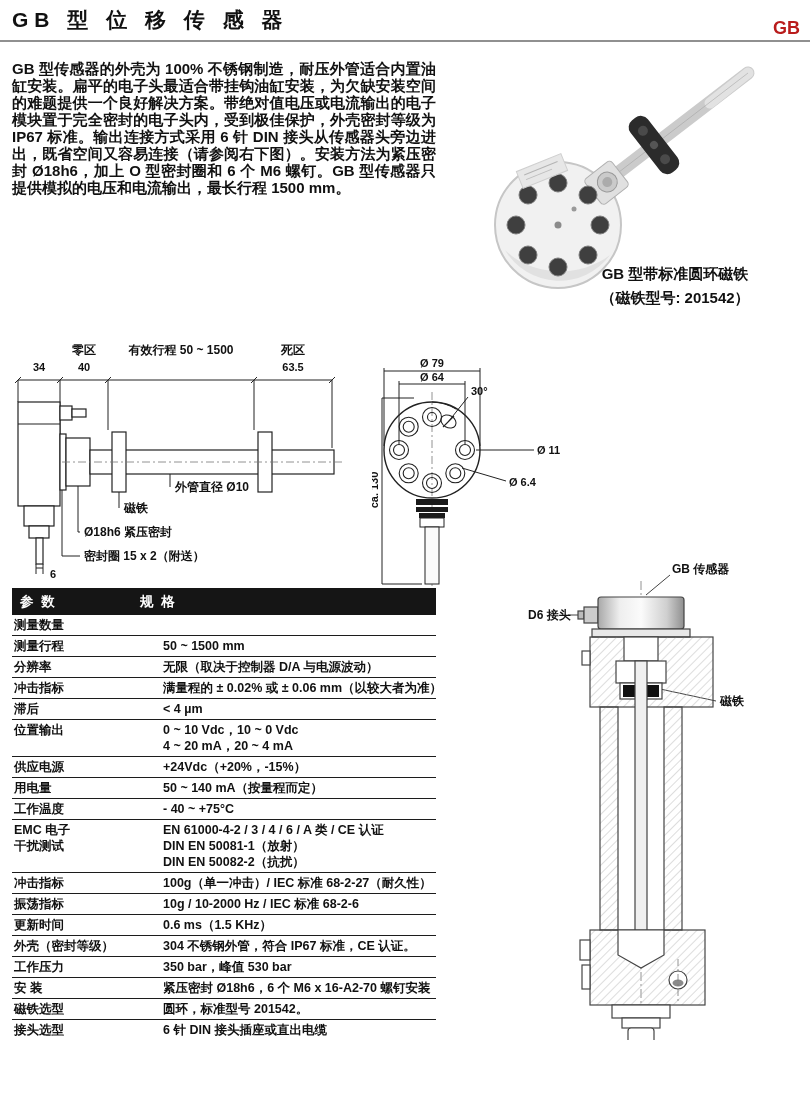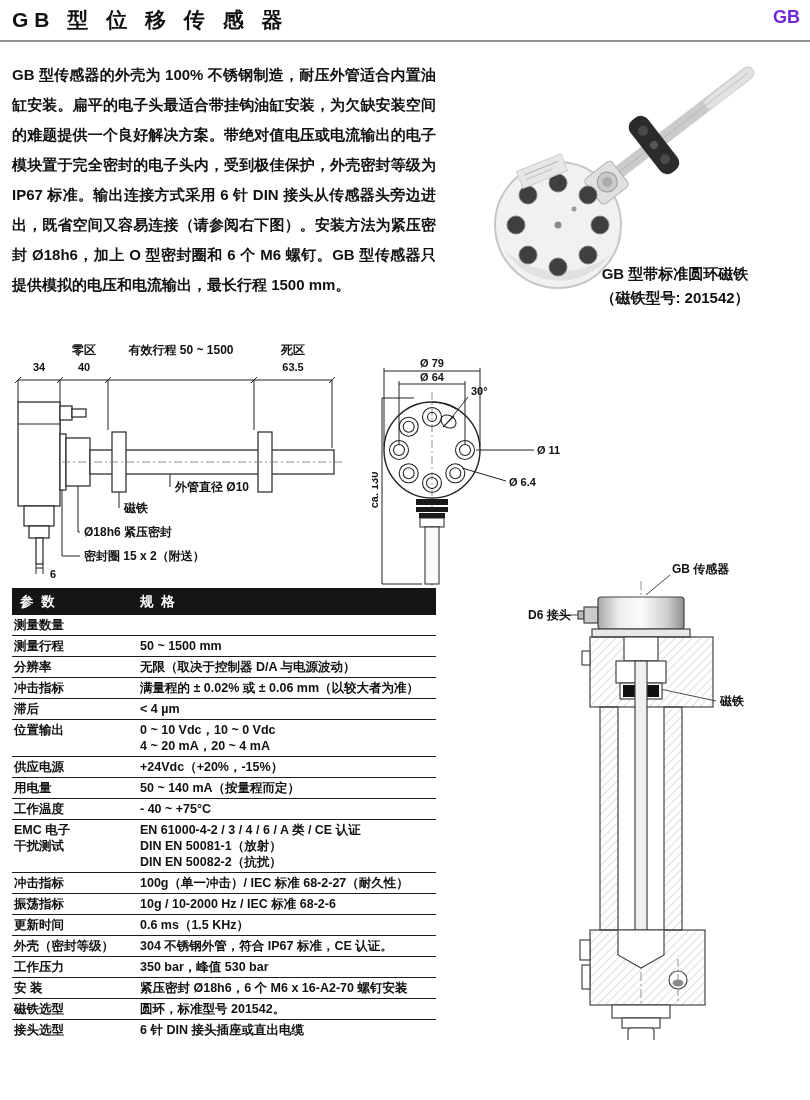--- a/index.html
+++ b/index.html
@@ -1,33 +1,33 @@
 <!DOCTYPE html>
 <html><head>
 <meta charset="utf-8">
 <style>
   html,body{margin:0;padding:0;background:#fff;}
   .page{position:relative;width:810px;height:1040px;background:#fff;overflow:hidden;
         font-family:"Liberation Sans","DejaVu Sans",sans-serif;color:#111;}
   .header-title{position:absolute;left:12px;top:6px;font-size:21px;font-weight:bold;letter-spacing:6px;white-space:nowrap;}
-  .corner-tag{position:absolute;right:10px;top:7px;font-size:18px;font-weight:bold;color:#6d28d9;}
+  .corner-tag{position:absolute;right:10px;top:18px;font-size:18px;font-weight:bold;color:#b91c1c;}
   .header-rule{position:absolute;left:0;top:40px;width:810px;height:0;border-top:2px solid #909090;}
   .intro{position:absolute;left:12px;top:60px;width:424px;font-size:15px;font-weight:bold;
-         line-height:30px;text-align:justify;}
+         line-height:17px;text-align:justify;}
   .photo-wrap{position:absolute;left:458px;top:55px;width:340px;height:255px;}
   .photo-caption{position:absolute;left:552px;top:262px;width:246px;text-align:center;
                  font-size:15px;font-weight:bold;line-height:24px;}
   .drawing{position:absolute;}
   svg text{font-family:"Liberation Sans","DejaVu Sans",sans-serif;fill:#111;}
   .dim{font-size:11px;font-weight:bold;}
   .lbl{font-size:12px;font-weight:bold;}
   .spec{position:absolute;left:12px;top:588px;width:424px;font-size:12.5px;font-weight:bold;}
   .spec-head{display:flex;background:#151515;color:#fff;padding:5px 6px 4px;font-size:13.5px;letter-spacing:2px;}
   .spec-head .c1{width:120px;flex:none;}
-  .spec-row{display:flex;border-bottom:1.5px solid #1c1c1c;padding:2px 0 2px;}
+  .spec-row{display:flex;border-bottom:1.5px solid #1c1c1c;padding:2px 0 2px;gap:23px;}
   .c1{width:126px;flex:none;padding-left:2px;}
   .c2{flex:1;}
   .line{line-height:16px;white-space:nowrap;}
   .note{position:absolute;left:12px;top:1062px;font-size:13.5px;font-weight:bold;}
   .note .u{text-decoration:underline;}
 </style>
 </head>
 <body>
 
 <div class="page">

